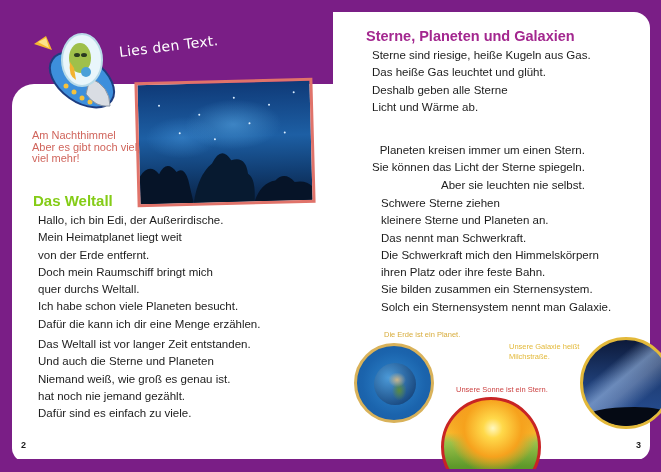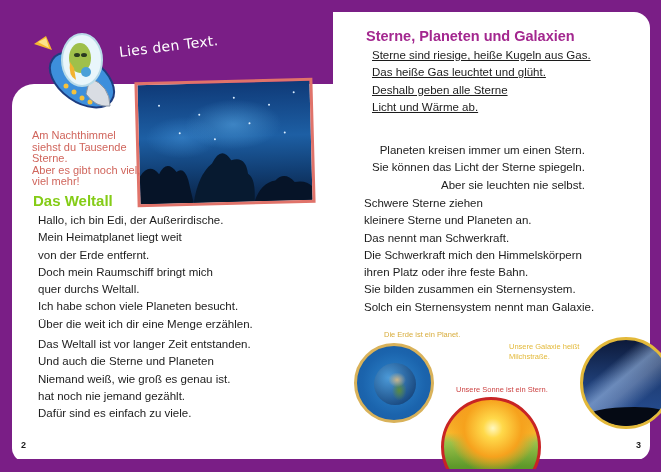--- a/index.html
+++ b/index.html
@@ -44,23 +44,23 @@
     color: #d0655c; font-size: 11px; line-height: 11.5px;
   }
 
   .h-left { position: absolute; left: 33px; top: 192px; color: #84cc16; font-size: 15px; font-weight: bold; text-align: center; }
   .h-right { position: absolute; left: 366px; top: 28px; color: #a3278f; font-size: 14.5px; font-weight: bold; }
 
   .para { position: absolute; color: #1c1c1c; font-size: 11.5px; }
   .para .line { height: 17.3px; line-height: 17.3px; white-space: nowrap; }
   .p1 { left: 38px; top: 212px; }
   .p2 { left: 38px; top: 336px; }
-  .p3 { left: 372px; top: 47px; text-decoration: underline; }
+  .p3 { left: 372px; top: 47px; }
   .p4 { left: 372px; top: 142px; text-align: right; }
-  .p5 { left: 364px; top: 195px; }
+  .p5 { left: 381px; top: 195px; }
 
   .page-num { position: absolute; font-size: 9px; font-weight: bold; color: #1c1c1c; }
   .pn-left { left: 21px; top: 440px; }
   .pn-right { left: 636px; top: 440px; }
 
   .circle { position: absolute; border-radius: 50%; overflow: hidden; }
   .earth {
     left: 354px; top: 343px; width: 80px; height: 80px; border: 3px solid #d9b25a;
     background: radial-gradient(circle at 50% 50%, #2f88cf 0%, #1b64ad 60%, #1a5aa0 100%);
   }
@@ -127,35 +127,34 @@
     <span class="star" style="left:75px;top:55px"></span>
     <svg class="trees" viewBox="0 0 178 70" preserveAspectRatio="none">
       <path d="M0 70 L0 40 Q10 25 20 38 Q28 22 38 36 Q46 30 50 45 L55 70 Z" fill="#061428"></path>
       <path d="M55 70 Q60 40 75 28 Q85 8 95 25 Q110 20 112 40 Q120 45 118 70 Z" fill="#071a30"></path>
       <path d="M118 70 Q125 50 140 48 Q150 38 160 50 Q172 48 178 55 L178 70 Z" fill="#061428"></path>
     </svg>
   </div>
 
   <div class="caption-left">
     <div>Am Nachthimmel</div>
-    <div>siehst du Tausende Sterne.</div>
     <div>Aber es gibt noch viel,</div>
     <div>viel mehr!</div>
   </div>
 
   <div class="h-left">Das Weltall</div>
 
   <div class="para p1">
     <div class="line">Hallo, ich bin Edi, der Außerirdische.</div>
     <div class="line">Mein Heimatplanet liegt weit</div>
     <div class="line">von der Erde entfernt.</div>
     <div class="line">Doch mein Raumschiff bringt mich</div>
     <div class="line">quer durchs Weltall.</div>
     <div class="line">Ich habe schon viele Planeten besucht.</div>
-    <div class="line">Über die weit ich dir eine Menge erzählen.</div>
+    <div class="line">Dafür die kann ich dir eine Menge erzählen.</div>
   </div>
 
   <div class="para p2">
     <div class="line">Das Weltall ist vor langer Zeit entstanden.</div>
     <div class="line">Und auch die Sterne und Planeten</div>
     <div class="line">Niemand weiß, wie groß es genau ist.</div>
     <div class="line">hat noch nie jemand gezählt.</div>
     <div class="line">Dafür sind es einfach zu viele.</div>
   </div>
 

